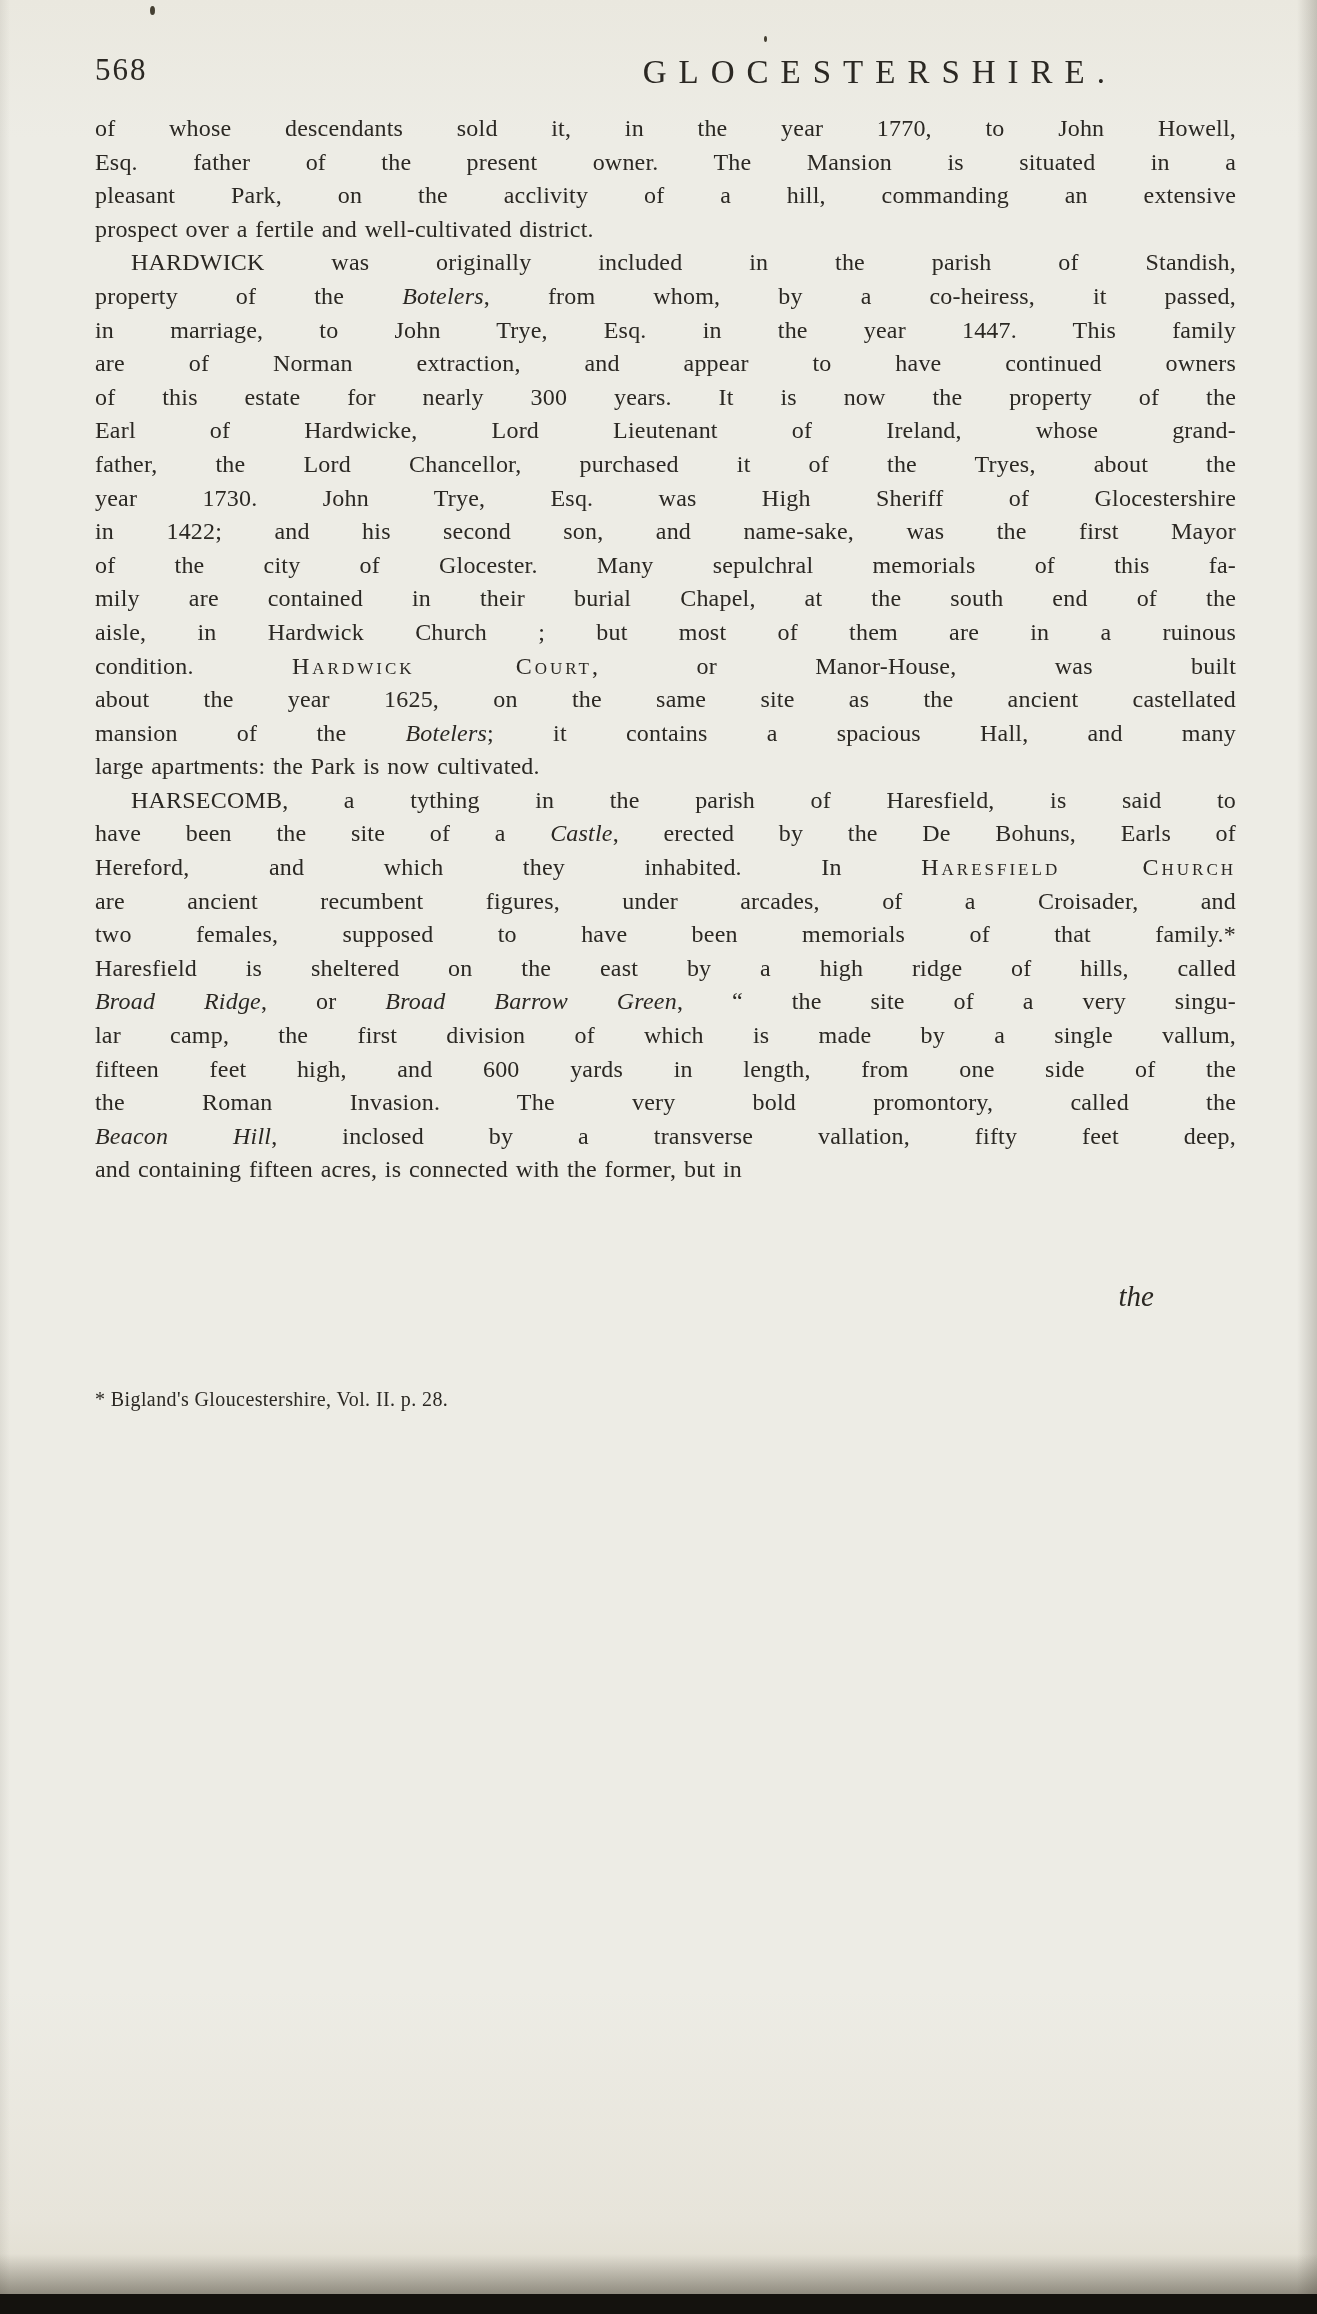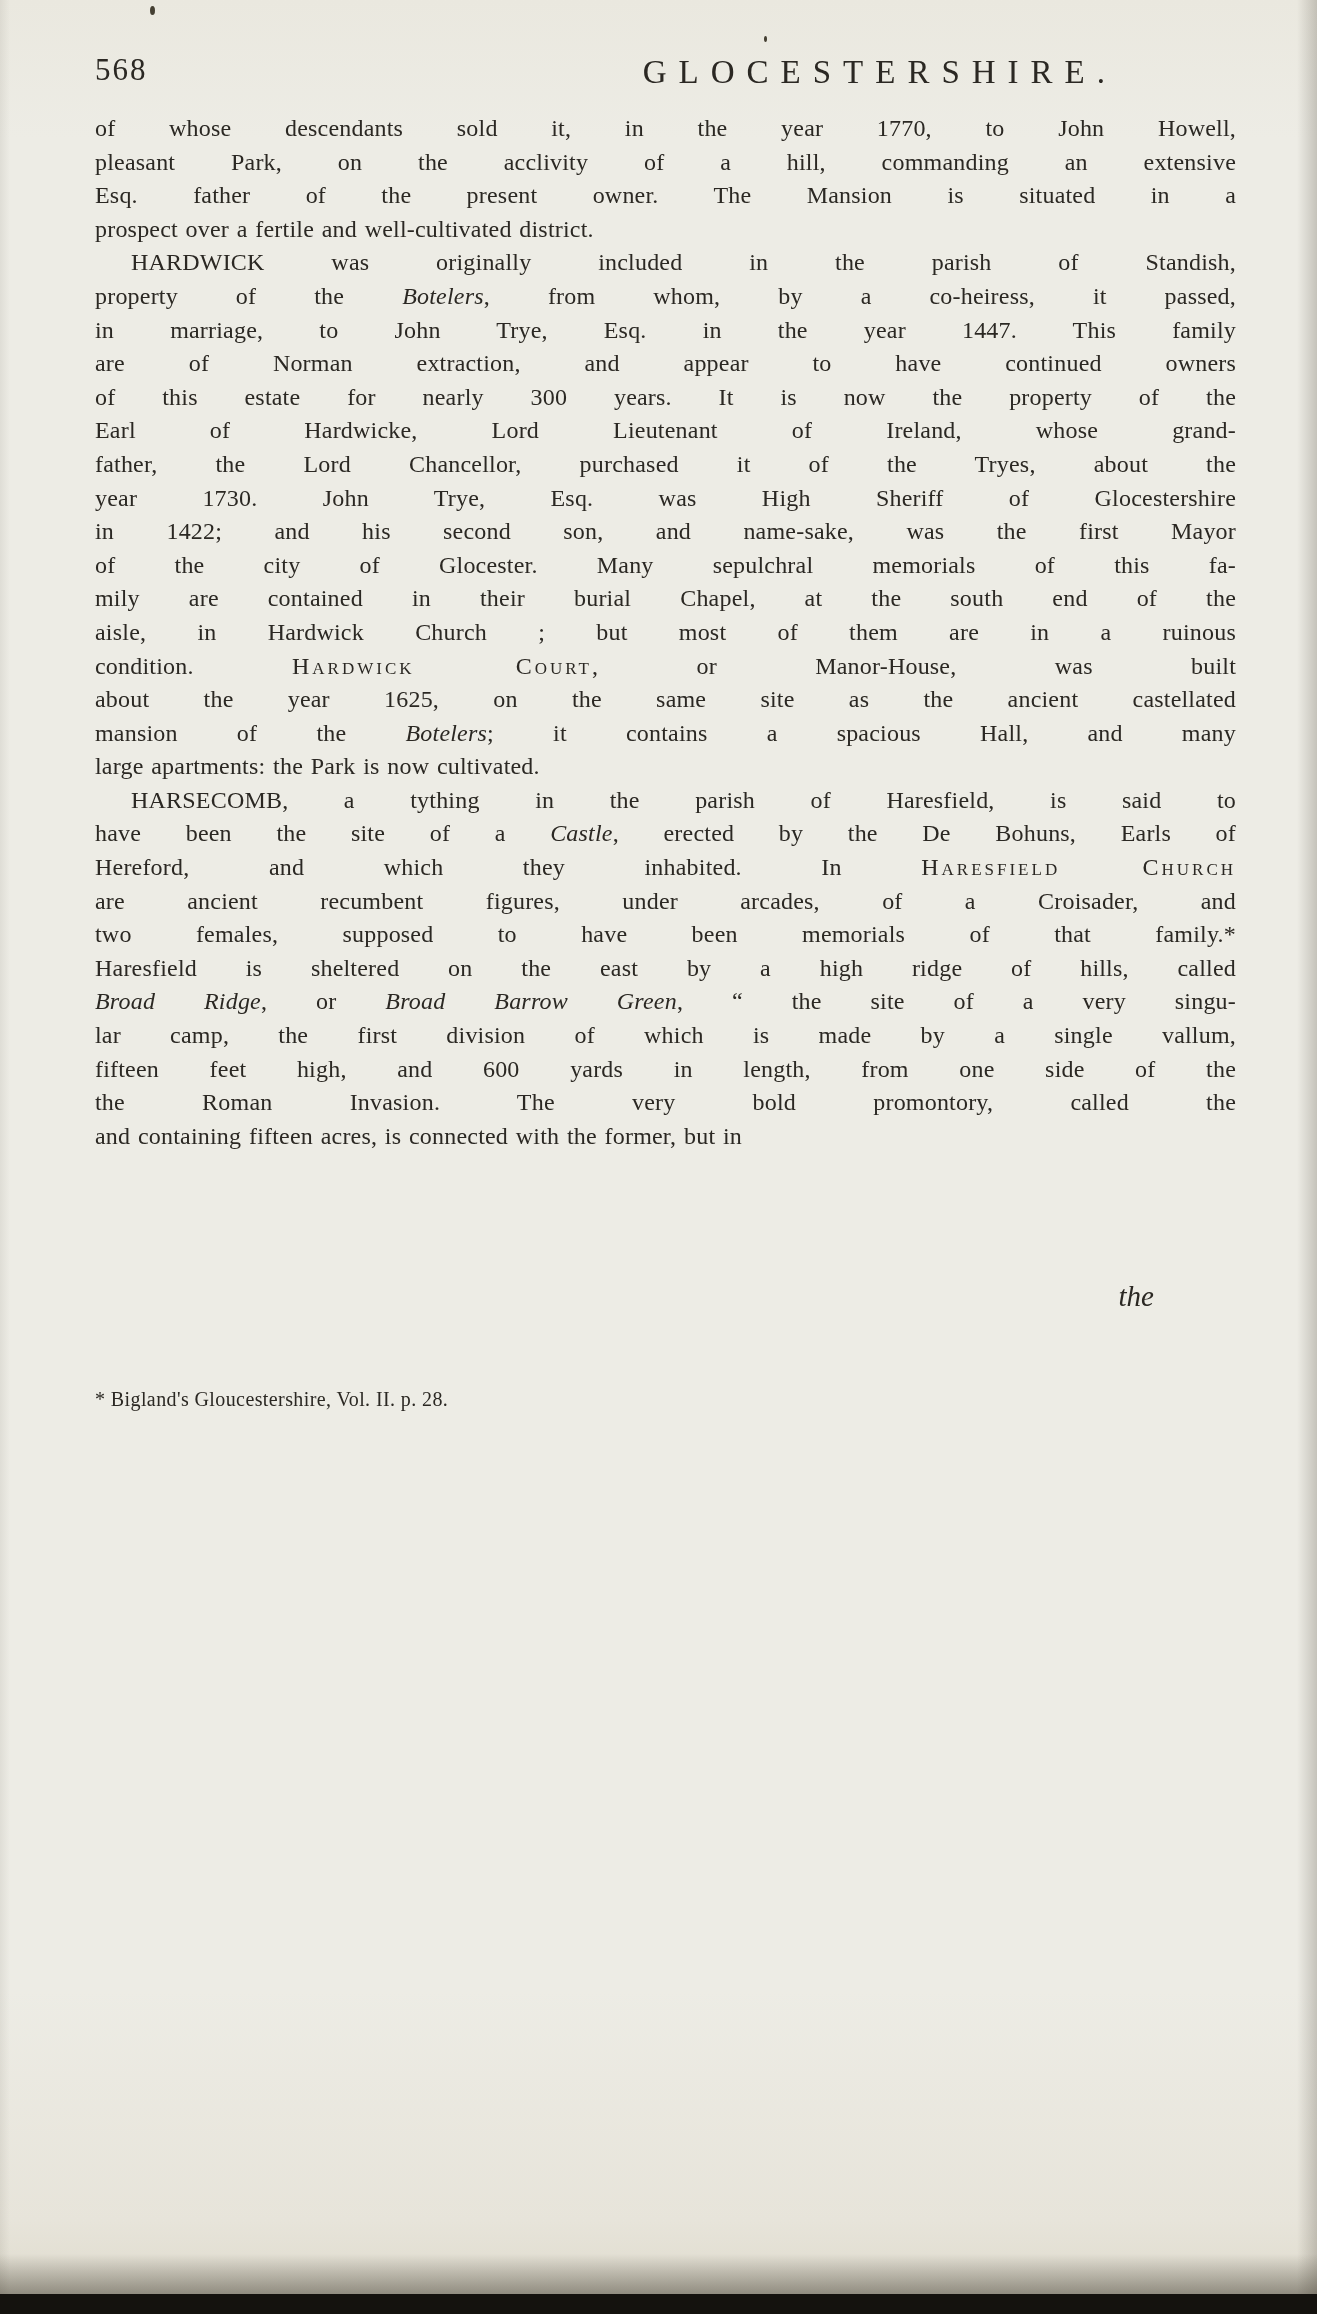--- a/index.html
+++ b/index.html
@@ -105,22 +105,22 @@
 <div class="page">
 
   <div class="page-head">
     <span class="page-num">568</span>
     <span class="running-head">GLOCESTERSHIRE.</span>
   </div>
 
   <div class="body-text">
       <div class="para">
         <div class="line"><span class="rm">of whose descendants sold it, in the year 1770, to John Howell,</span></div>
+        <div class="line"><span class="rm">Esq. father of the present owner. The Mansion is situated in a</span></div>
         <div class="line"><span class="rm">pleasant Park, on the acclivity of a hill, commanding an extensive</span></div>
-        <div class="line"><span class="rm">Esq. father of the present owner. The Mansion is situated in a</span></div>
         <div class="line last"><span class="rm">prospect over a fertile and well-cultivated district.</span></div>
       </div>
       <div class="para">
         <div class="line first"><span class="rm">HARDWICK was originally included in the parish of Standish,</span></div>
         <div class="line"><span class="rm">property of the </span><span class="it">Botelers</span><span class="rm">, from whom, by a co-heiress, it passed,</span></div>
         <div class="line"><span class="rm">in marriage, to John Trye, Esq. in the year 1447. This family</span></div>
         <div class="line"><span class="rm">are of Norman extraction, and appear to have continued owners</span></div>
         <div class="line"><span class="rm">of this estate for nearly 300 years. It is now the property of the</span></div>
         <div class="line"><span class="rm">Earl of Hardwicke, Lord Lieutenant of Ireland, whose grand-</span></div>
         <div class="line"><span class="rm">father, the Lord Chancellor, purchased it of the Tryes, about the</span></div>
@@ -138,20 +138,21 @@
         <div class="line first"><span class="rm">HARSECOMB, a tything in the parish of Haresfield, is said to</span></div>
         <div class="line"><span class="rm">have been the site of a </span><span class="it">Castle</span><span class="rm">, erected by the De Bohuns, Earls of</span></div>
         <div class="line"><span class="rm">Hereford, and which they inhabited. In </span><span class="sc">Haresfield Church</span></div>
         <div class="line"><span class="rm">are ancient recumbent figures, under arcades, of a Croisader, and</span></div>
         <div class="line"><span class="rm">two females, supposed to have been memorials of that family.*</span></div>
         <div class="line"><span class="rm">Haresfield is sheltered on the east by a high ridge of hills, called</span></div>
         <div class="line"><span class="it">Broad Ridge</span><span class="rm">, or </span><span class="it">Broad Barrow Green</span><span class="rm">, “ the site of a very singu-</span></div>
         <div class="line"><span class="rm">lar camp, the first division of which is made by a single vallum,</span></div>
         <div class="line"><span class="rm">fifteen feet high, and 600 yards in length, from one side of the</span></div>
         <div class="line"><span class="rm">the Roman Invasion. The very bold promontory, called the</span></div>
+        <div class="line"><span class="it">Beacon Hill</span><span class="rm">, inclosed by a transverse vallation, fifty feet deep,</span></div>
         <div class="line last"><span class="rm">and containing fifteen acres, is connected with the former, but in</span></div>
       </div>
     </div>
 
   <div class="catchword">the</div>
 
   <div class="footnote">* Bigland's Gloucestershire, Vol. II. p. 28.</div>
 
   <span class="speck s1"></span>
   <span class="speck s2"></span>

